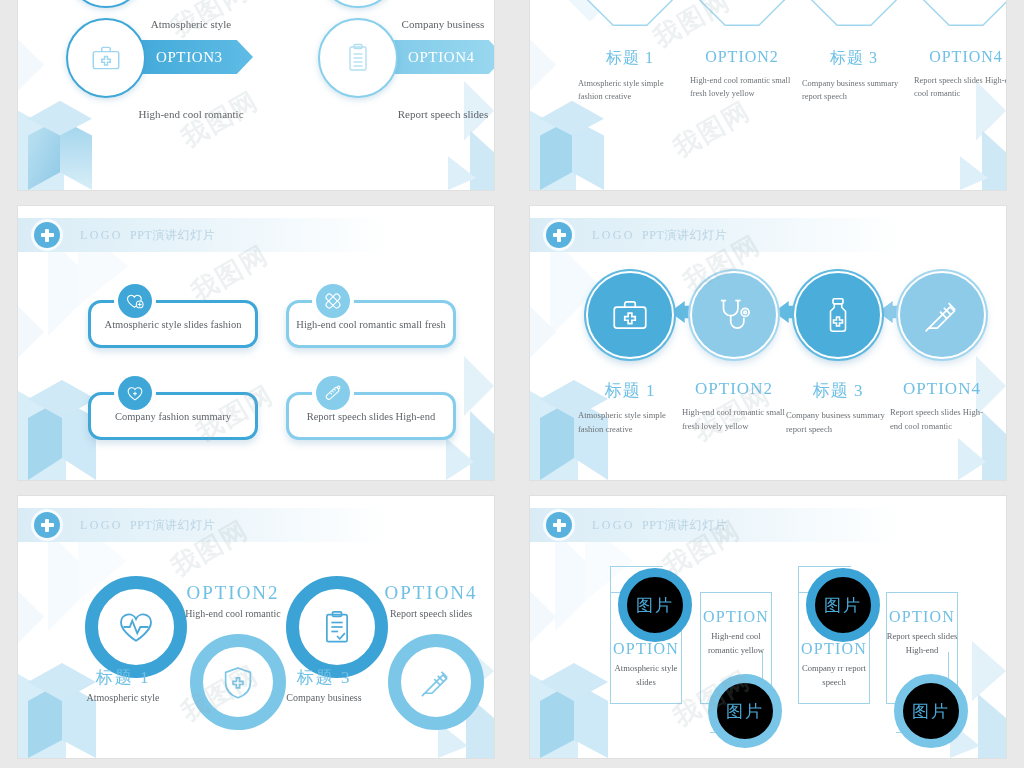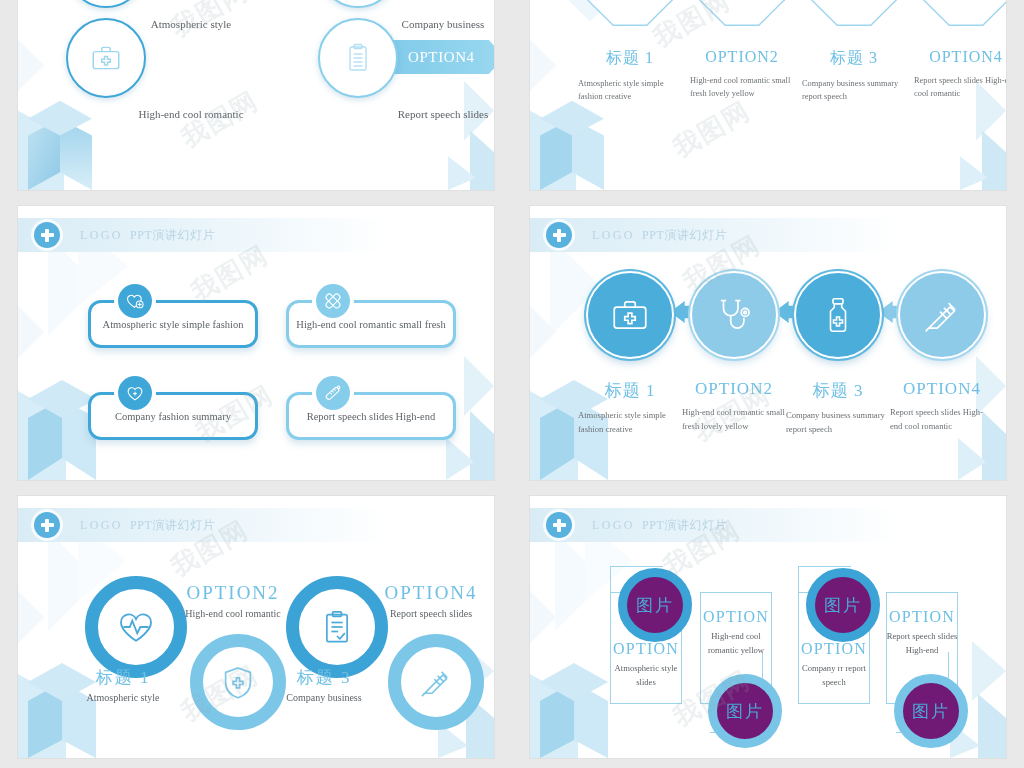--- a/index.html
+++ b/index.html
@@ -145,21 +145,21 @@
   .bring.d1{border:13px solid #3ba3d6;}
   .bring.d2{border:13px solid #7cc7e8;}
   .b5h{position:absolute;font-size:17px;letter-spacing:2px;}
   .b5d{position:absolute;font-size:10px;color:#5f6468;}
 
   
   .card6{
     position:absolute;border:1px solid #9fd3ea;background:#fff;box-sizing:border-box;
   }
   .ring6{
-    position:absolute;border-radius:50%;background:#701a75;
+    position:absolute;border-radius:50%;background:#000000;
     display:flex;align-items:center;justify-content:center;
     font-size:17px;letter-spacing:2px;color:#4aa9d8;
     font-family:"DejaVu Sans",sans-serif;
   }
   .ring6.d1{border:9px solid #3ba3d6;}
   .ring6.d2{border:9px solid #79c5e7;}
   .arc6{position:absolute;border:1px solid #9fd3ea;}
   .c6t{position:absolute;text-align:center;}
   .c6t .o{font-size:16px;letter-spacing:1.2px;}
   .c6t .p{font-size:8.6px;line-height:1.6;color:#5f6468;margin-top:4px;}
@@ -214,20 +214,23 @@
 
         <div class="opt1 lite" style="left:300px;top:-22px;width:220px;height:110px;">
 
           <div class="circ">
             
           </div>
           <div class="cap">Company business</div>
         </div>
 
         <div class="opt1" style="left:48px;top:68px;width:220px;height:110px;">
+          <div class="banner">
+            <span>OPTION3</span>
+          </div>
           <div class="circ">
             <svg class="ico" width="34" height="34" viewBox="0 0 32 32" fill="none" stroke="#9ed6ef" stroke-width="1.4">
               <rect x="4" y="10" width="24" height="16" rx="2"></rect>
               <path d="M12 10V7.5a1.5 1.5 0 0 1 1.5-1.5h5A1.5 1.5 0 0 1 20 7.5V10"></path>
               <path d="M14.6 14.6h2.8v2.6h2.6v2.8h-2.6v2.6h-2.8v-2.6H12v-2.8h2.6z"></path>
             </svg>
           </div>
           <div class="cap">High-end cool romantic</div>
         </div>
 
@@ -336,21 +339,21 @@
         <div class="cross">
             <i></i>
           </div>
         <div class="htxt">
           <b>LOGO</b><span>PPT演讲幻灯片</span>
         </div>
       </div>
 
       <div class="pill" style="left:70px;top:78px;width:170px;">
         <div class="box">
-          <span>Atmospheric style simple fashion</span>
+          <span>Atmospheric style slides fashion</span>
         </div>
         <div class="knob">
           <svg class="ico" width="20" height="20" viewBox="0 0 32 32" fill="none" stroke="#fff" stroke-width="1.7">
             <path d="M15 26S4 19 4 12.5A5.9 5.9 0 0 1 15 9.8 5.9 5.9 0 0 1 26 12.5C26 19 15 26 15 26Z"></path>
             <circle cx="23.5" cy="21.5" r="5.4" fill="#3ea7d8"></circle>
             <line x1="23.5" y1="18.4" x2="23.5" y2="24.6"></line>
             <line x1="20.4" y1="21.5" x2="26.6" y2="21.5"></line>
           </svg>
         </div>
       </div>

